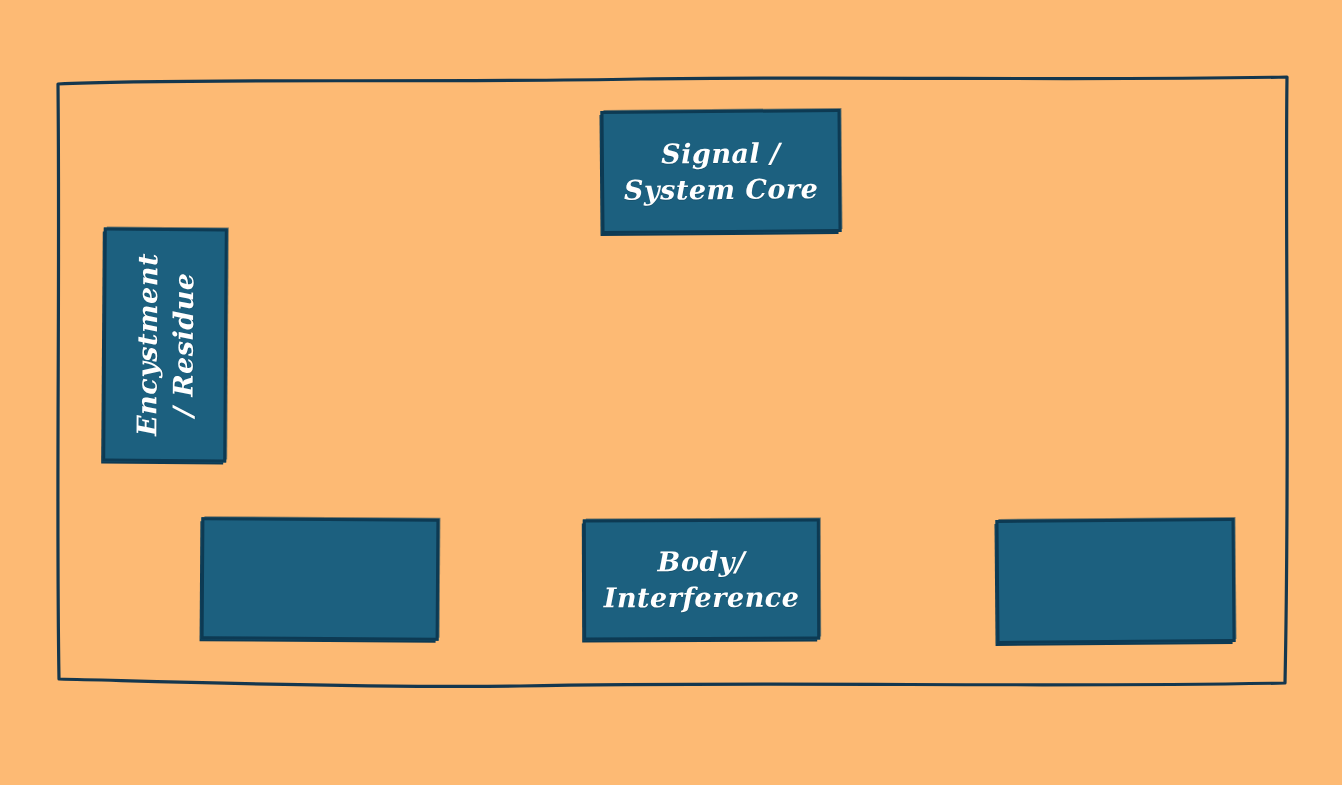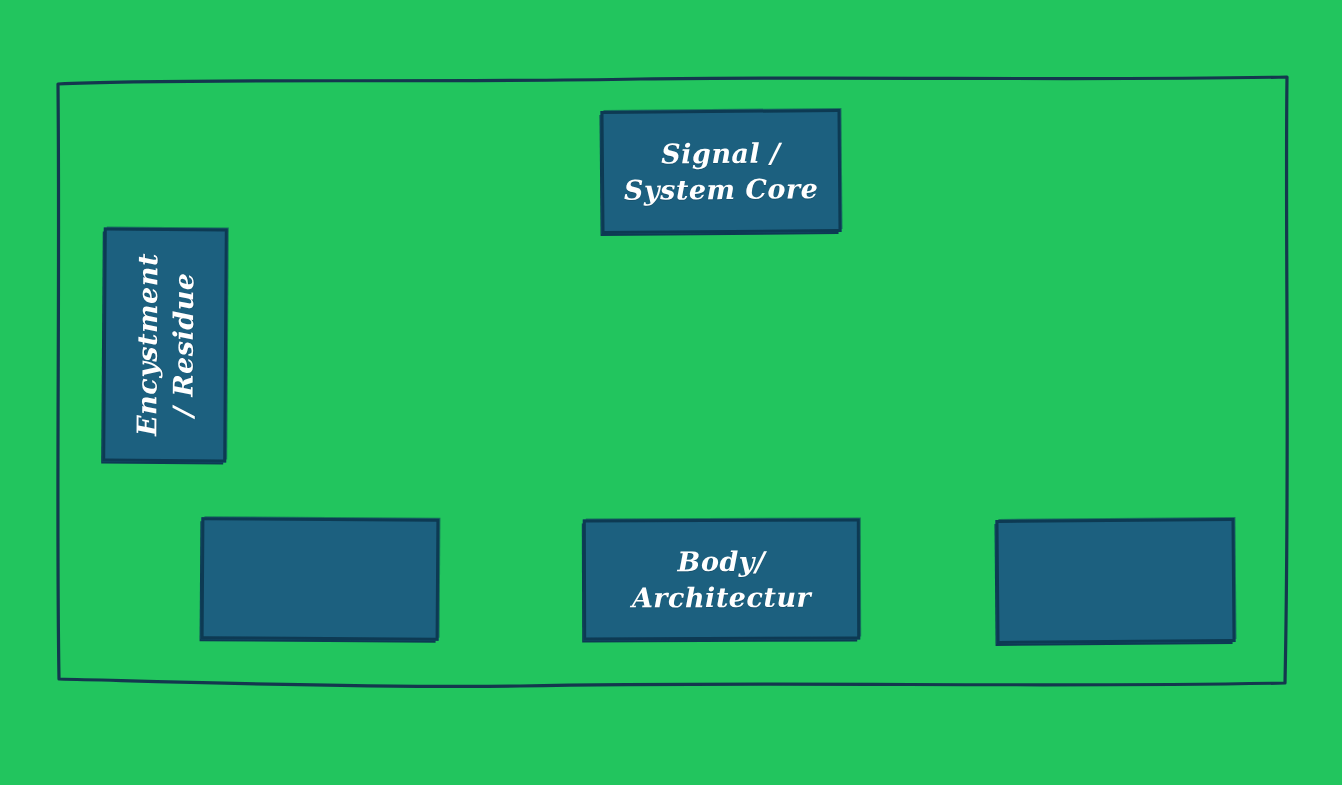--- a/index.html
+++ b/index.html
@@ -6,21 +6,21 @@
   html, body { margin: 0; padding: 0; }
   body {
     width: 1342px; height: 785px;
     background: #ffffff;
     font-family: "DejaVu Serif", serif;
     overflow: hidden;
   }
   .canvas {
     position: relative;
     width: 1342px; height: 785px;
-    background: #22c55e;
+    background: #fdba74;
   }
   .frame-svg {
     position: absolute;
     left: 0; top: 0;
     width: 1342px; height: 785px;
   }
   .node {
     position: absolute;
     background: #1c607f;
     border: 3px solid #0d3a53;
@@ -38,21 +38,21 @@
     text-align: center;
     letter-spacing: 0.5px;
     text-shadow: 0 1px 0 rgba(0,0,0,0.15);
   }
   .line { display: block; }
 
   .n-signal   { left: 601px; top: 110px; width: 240px; height: 123px; transform: rotate(-0.5deg); }
   .n-encyst   { left: 103px; top: 228px; width: 124px; height: 234px; transform: rotate(0.4deg); }
   .n-encyst .node-label { transform: rotate(-90deg); white-space: nowrap; }
   .n-arch     { left: 201px; top: 518px; width: 238px; height: 122px; transform: rotate(0.4deg); }
-  .n-body     { left: 583px; top: 519px; width: 277px; height: 121px; transform: rotate(-0.2deg); }
+  .n-body     { left: 583px; top: 519px; width: 237px; height: 121px; transform: rotate(-0.2deg); }
   .n-memory   { left: 996px; top: 519px; width: 239px; height: 124px; transform: rotate(-0.5deg); }
 </style>
 </head>
 <body>
 
 <div class="canvas">
 
   <svg class="frame-svg" viewBox="0 0 1342 785" xmlns="http://www.w3.org/2000/svg" aria-hidden="true">
     <path d="M 58 84
              C 180 78, 420 83, 640 79
@@ -79,21 +79,21 @@
   </div>
 
   <div class="node n-arch">
     <div class="node-label">
     </div>
   </div>
 
   <div class="node n-body">
     <div class="node-label">
       <span class="line">Body/</span>
-      <span class="line">Architectur</span>
+      <span class="line">Interference</span>
     </div>
   </div>
 
   <div class="node n-memory">
     <div class="node-label">
     </div>
   </div>
 
 </div>
 

